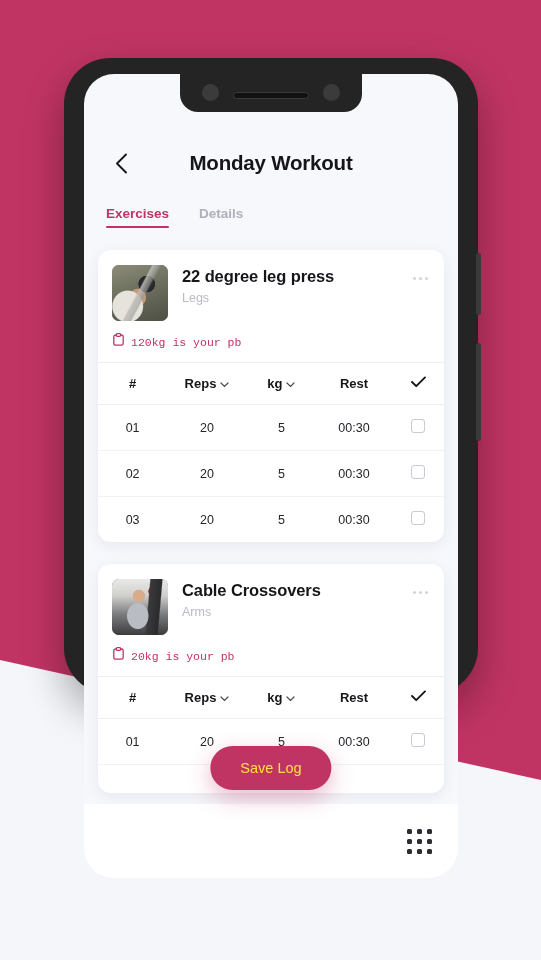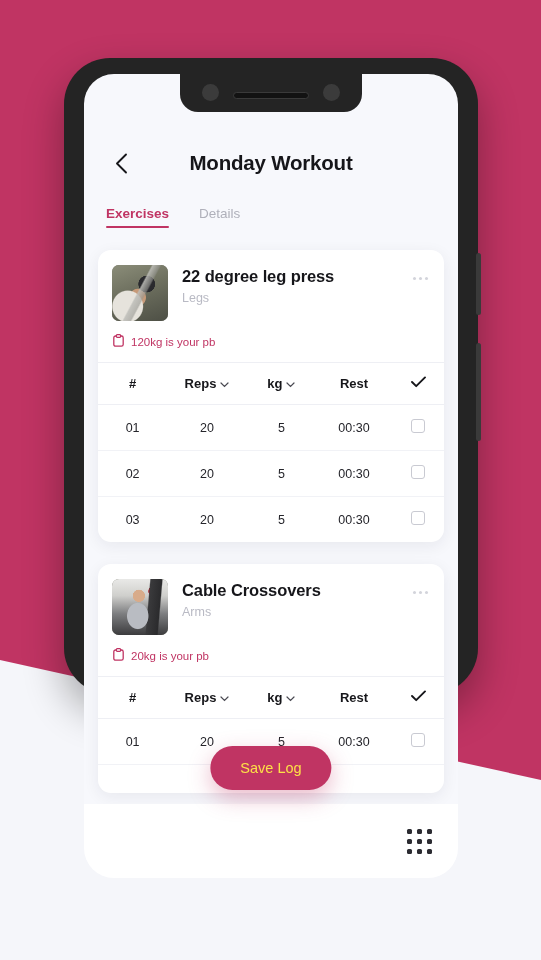--- a/index.html
+++ b/index.html
@@ -74,21 +74,21 @@
   }
   .back-btn svg { display:block; }
   .page-title {
     flex:1; text-align:center; font-size:20.5px; font-weight:700;
     color:#16161a; letter-spacing:-0.2px; margin-left:-30px;
   }
 
   .tabs { display:flex; gap:30px; padding:28px 22px 0 22px; }
   .tab { font-size:13.5px; padding-bottom:7px; cursor:pointer; position:relative; }
   .tab.active { color:#C03463; font-weight:600; }
-  .tab.inactive { color:#AFB0BA; font-weight:400; }
+  .tab.inactive { color:#AFB0BA; font-weight:700; }
   .tab.active::after {
     content:""; position:absolute; left:0; right:0; bottom:0;
     height:2px; background:#C03463; border-radius:2px;
   }
 
   .scroll-area {
     flex:1; padding:22px 14px 0 14px; display:flex; flex-direction:column;
     gap:22px; overflow:hidden; position:relative;
   }
 
@@ -123,21 +123,21 @@
   }
   .card-head-text { flex:1; padding-left:14px; padding-top:2px; }
   .ex-name { font-size:16.5px; font-weight:600; color:#16161a; letter-spacing:-0.1px; }
   .ex-group { font-size:12.5px; color:#B9BAC4; margin-top:5px; }
   .dots-btn {
     flex:0 0 auto; display:flex; gap:3px; align-items:center;
     padding:12px 2px 0 6px; cursor:pointer;
   }
   .dots-btn i { width:3px; height:3px; border-radius:50%; background:#D3D4DB; display:block; }
 
-  .pb-row { display:flex; align-items:center; gap:7px; padding:12px 14px 11px 15px; }
+  .pb-row { display:flex; align-items:center; gap:7px; padding:12px 14px 11px 15px;font-family:Liberation Mono, monospace; }
   .pb-text { font-size:11.5px; color:#C03463; font-weight:500; }
 
   table { width:100%; border-collapse:collapse; }
   th, td { text-align:center; font-size:12.5px; padding:14px 0; }
   thead th {
     color:#16161a; font-weight:600; font-size:13px;
     border-top:1px solid #EEEFF4; border-bottom:1px solid #EEEFF4;
     padding:13px 0;
   }
   tbody td { color:#25252b; border-bottom:1px solid #F1F2F6;text-align:center; }

